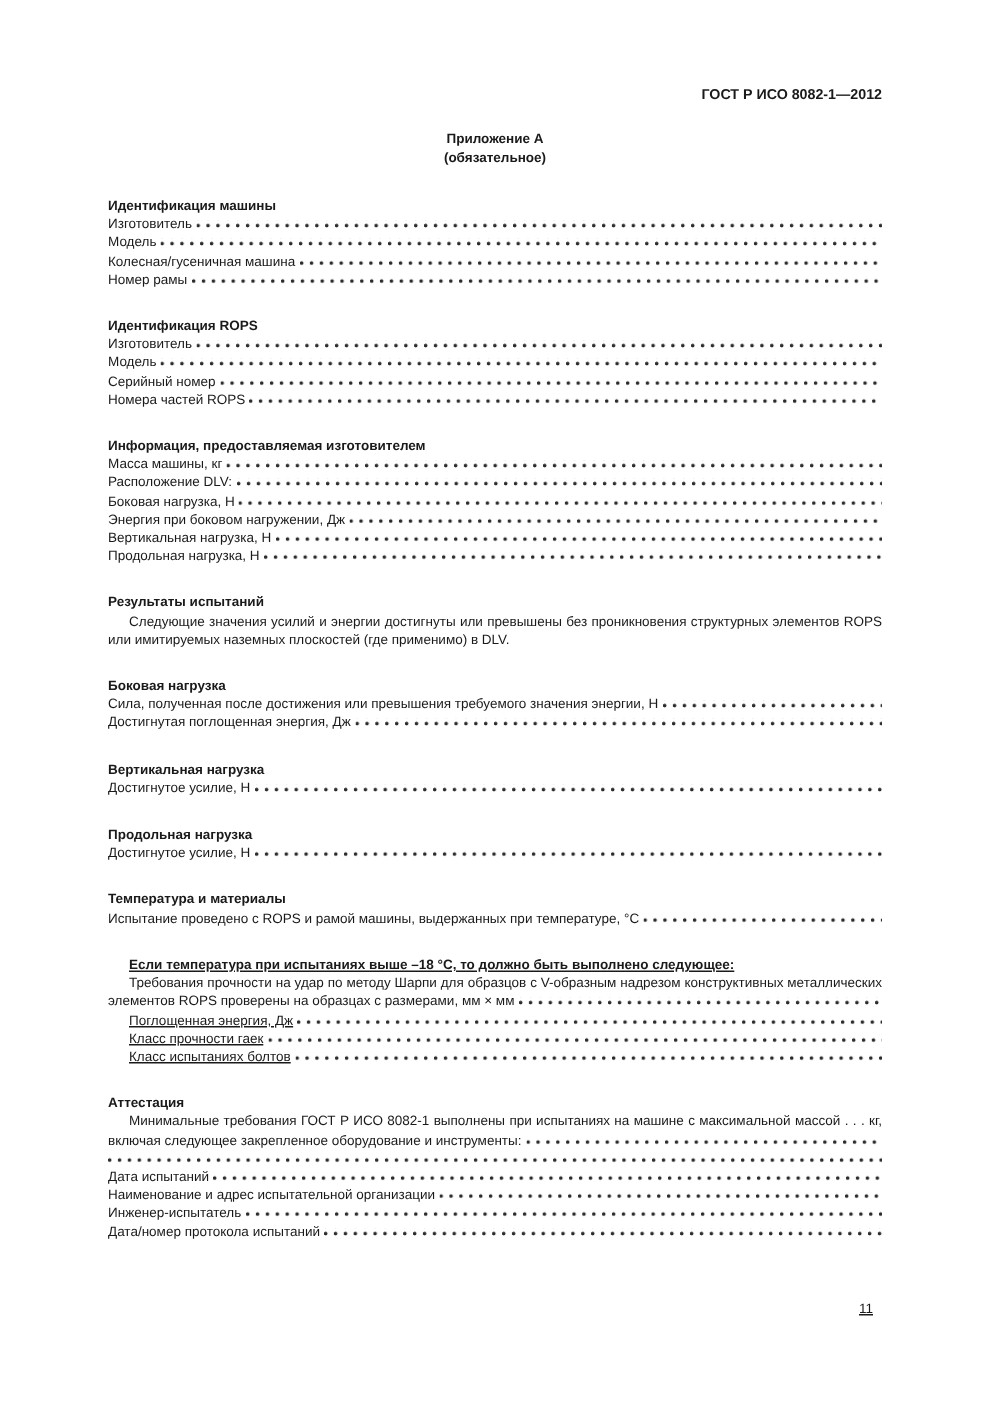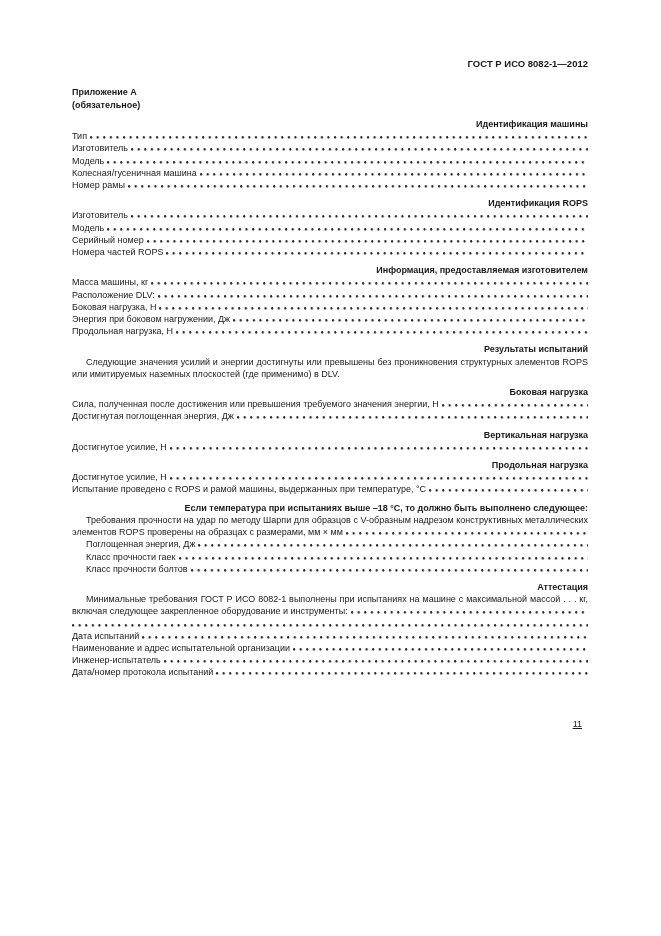--- a/index.html
+++ b/index.html
@@ -15,39 +15,38 @@
     overflow: hidden;
   }
   .doc-header {
     text-align: right;
     font-size: 9.5px;
     font-weight: bold;
     line-height: 12px;
   }
   .annex {
     margin-top: 16px;
-    text-align: left;
+    text-align: center;
     font-size: 9px;
     font-weight: bold;
     line-height: 13px;
   }
   .title {
     margin: 38px 0 20px 0;
     text-align: center;
     font-size: 9.8px;
     font-weight: bold;
     line-height: 13px;
   }
   .body { font-size: 9px; line-height: 12.2px; }
   .h {
     font-weight: bold;
-    margin-top: 6px;
-    text-align: right;
+    margin-top: 19px;
   }
-  .ind { padding-left: 14px; }
+  .ind { padding-left: 14px; text-decoration: underline; }
   .f {
     white-space: nowrap;
     overflow: hidden;
   }
   .p {
     text-indent: 14px;
     text-align: justify;
     overflow: hidden;
   }
   .leader {
@@ -79,60 +78,61 @@
 
   <div class="annex">
     <div>Приложение А</div>
     <div>(обязательное)</div>
   </div>
 
 
   <div class="body">
 
     <div class="h">Идентификация машины</div>
-    <div class="f"><span>Тип</span><span class="leader"></span></div>
     <div class="f"><span>Изготовитель</span><span class="leader"></span></div>
     <div class="f"><span>Модель</span><span class="leader"></span></div>
     <div class="f"><span>Колесная/гусеничная машина</span><span class="leader"></span></div>
     <div class="f"><span>Номер рамы</span><span class="leader"></span></div>
 
     <div class="h">Идентификация ROPS</div>
     <div class="f"><span>Изготовитель</span><span class="leader"></span></div>
     <div class="f"><span>Модель</span><span class="leader"></span></div>
     <div class="f"><span>Серийный номер</span><span class="leader"></span></div>
     <div class="f"><span>Номера частей ROPS</span><span class="leader"></span></div>
 
     <div class="h">Информация, предоставляемая изготовителем</div>
     <div class="f"><span>Масса машины, кг</span><span class="leader"></span></div>
     <div class="f"><span>Расположение DLV:</span><span class="leader"></span></div>
 
     <div class="f"><span>Боковая нагрузка, Н</span><span class="leader"></span></div>
     <div class="f"><span>Энергия при боковом нагружении, Дж</span><span class="leader"></span></div>
+    <div class="f"><span>Вертикальная нагрузка, Н</span><span class="leader"></span></div>
     <div class="f"><span>Продольная нагрузка, Н</span><span class="leader"></span></div>
 
     <div class="h">Результаты испытаний</div>
     <div class="p"><span>Следующие значения усилий и энергии достигнуты или превышены без проникновения структурных элементов ROPS или имитируемых наземных плоскостей (где применимо) в DLV.</span></div>
 
     <div class="h">Боковая нагрузка</div>
     <div class="f"><span>Сила, полученная после достижения или превышения требуемого значения энергии, Н</span><span class="leader"></span></div>
     <div class="f"><span>Достигнутая поглощенная энергия, Дж</span><span class="leader"></span></div>
 
     <div class="h">Вертикальная нагрузка</div>
     <div class="f"><span>Достигнутое усилие, Н</span><span class="leader"></span></div>
 
     <div class="h">Продольная нагрузка</div>
     <div class="f"><span>Достигнутое усилие, Н</span><span class="leader"></span></div>
 
+    <div class="h">Температура и материалы</div>
     <div class="f"><span>Испытание проведено с ROPS и рамой машины, выдержанных при температуре, °С</span><span class="leader"></span></div>
 
     <div class="h ind">Если температура при испытаниях выше –18 °С, то должно быть выполнено следующее:</div>
     <div class="p"><span>Требования прочности на удар по методу Шарпи для образцов с V-образным надрезом конструктивных металлических элементов ROPS проверены на образцах с размерами, мм × мм</span><span class="leader"></span></div>
     <div class="f ind"><span>Поглощенная энергия, Дж</span><span class="leader"></span></div>
     <div class="f ind"><span>Класс прочности гаек</span><span class="leader"></span></div>
-    <div class="f ind"><span>Класс прочности болтов</span><span class="leader"></span></div>
+    <div class="f ind"><span>Класс испытаниях болтов</span><span class="leader"></span></div>
 
     <div class="h">Аттестация</div>
     <div class="p"><span>Минимальные требования ГОСТ Р ИСО 8082-1 выполнены при испытаниях на машине с максимальной массой . . . кг, включая следующее закрепленное оборудование и инструменты:</span><span class="leader"></span></div>
     <div class="f"><span class="leader full"></span></div>
     <div class="f"><span>Дата испытаний</span><span class="leader"></span></div>
     <div class="f"><span>Наименование и адрес испытательной организации</span><span class="leader"></span></div>
     <div class="f"><span>Инженер-испытатель</span><span class="leader"></span></div>
     <div class="f"><span>Дата/номер протокола испытаний</span><span class="leader"></span></div>
 
   </div>

